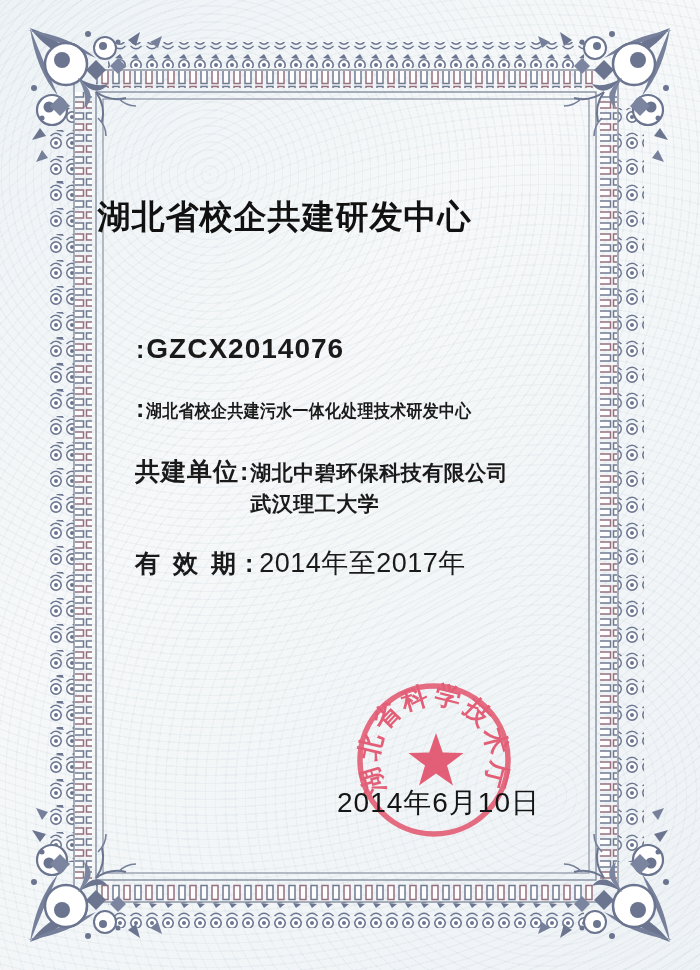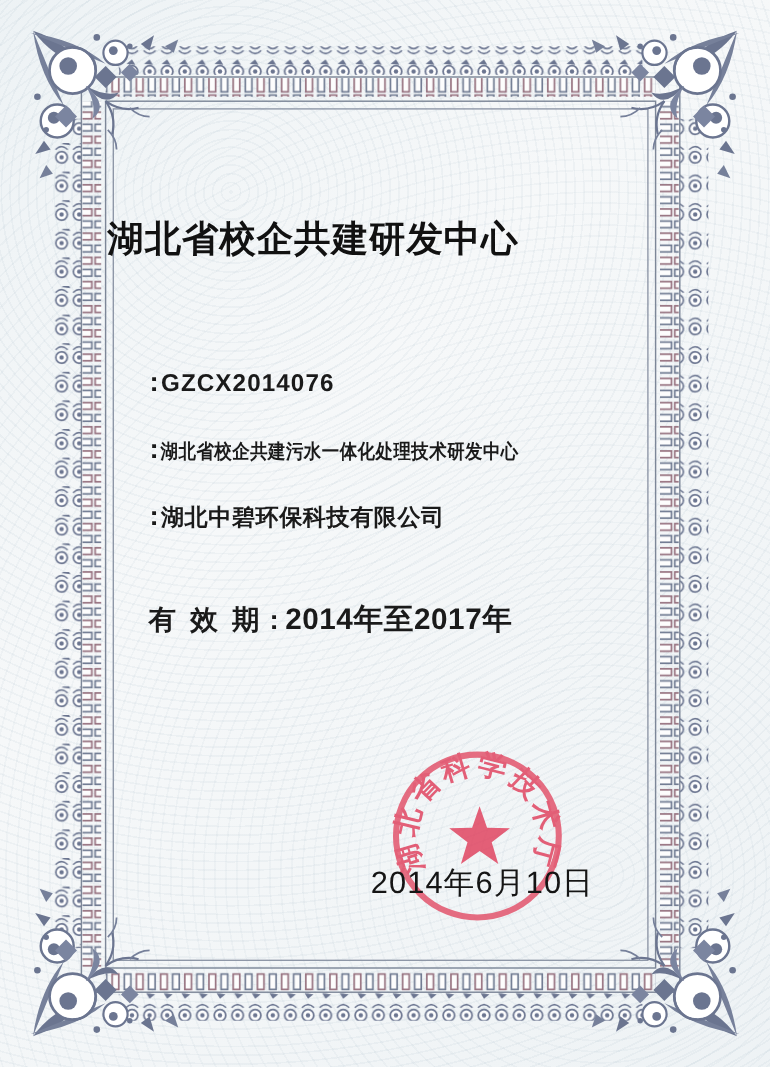--- a/index.html
+++ b/index.html
@@ -20,33 +20,33 @@
   .content{position:absolute;inset:0;z-index:3;color:#1a1a1a;}
   .title{
     position:absolute;left:0;top:195px;width:569px;text-align:center;
     font-family:"DejaVu Serif",serif;font-weight:700;font-size:33px;
     letter-spacing:1px;color:#111;
   }
   .row{position:absolute;left:135px;display:flex;align-items:baseline;white-space:nowrap;}
   .row .lab{font-size:25px;font-weight:600;letter-spacing:1px;}
   .row .sep{font-size:25px;font-weight:600;margin:0 2px 0 1px;}
   .row-certno{top:333px;}
-  .row-certno .val{font-size:22px;font-weight:600;letter-spacing:1px;}
+  .row-certno .val{font-size:28px;font-weight:600;letter-spacing:1px;}
   .row-center{top:394px;}
   .row-center .val{
     font-size:18px;font-weight:700;display:inline-block;
     transform:scaleX(.88);transform-origin:left bottom;letter-spacing:0.5px;
   }
   .row-units{top:455px;}
   .row-units .valcol{display:flex;flex-direction:column;}
   .row-units .val{font-size:21px;font-weight:700;letter-spacing:0.5px;line-height:31px;}
   .row-validity{top:545px;}
   .row-validity .lab{letter-spacing:3px;}
   .row-validity .sep{margin:0 6px;}
-  .row-validity .val{font-size:27px;font-weight:700;letter-spacing:0.5px;}
+  .row-validity .val{font-size:27px;font-weight:400;letter-spacing:0.5px;}
   .issue-date{
     position:absolute;left:337px;top:750px;font-size:28px;font-weight:500;
     letter-spacing:1px;color:#151515;margin-top:34px;
   }
 </style>
 </head>
 <body>
 
 <div class="page">
 
@@ -158,23 +158,25 @@
         <span class="sep">:</span>
         <span class="val">GZCX2014076</span>
     </div>
 
     <div class="row row-center">
         <span class="sep">:</span>
         <span class="val">湖北省校企共建污水一体化处理技术研发中心</span>
     </div>
 
     <div class="row row-units">
+      <span class="lab">共建单位</span>
         <span class="sep">:</span>
       <span class="valcol">
         <span class="val">湖北中碧环保科技有限公司</span>
+        <span class="val">武汉理工大学</span>
       </span>
     </div>
 
     <div class="row row-validity">
       <span class="lab">有 效 期</span>
         <span class="sep">:</span>
         <span class="val">2014年至2017年</span>
     </div>
 
     <div class="issue-date">2014年6月10日</div>

